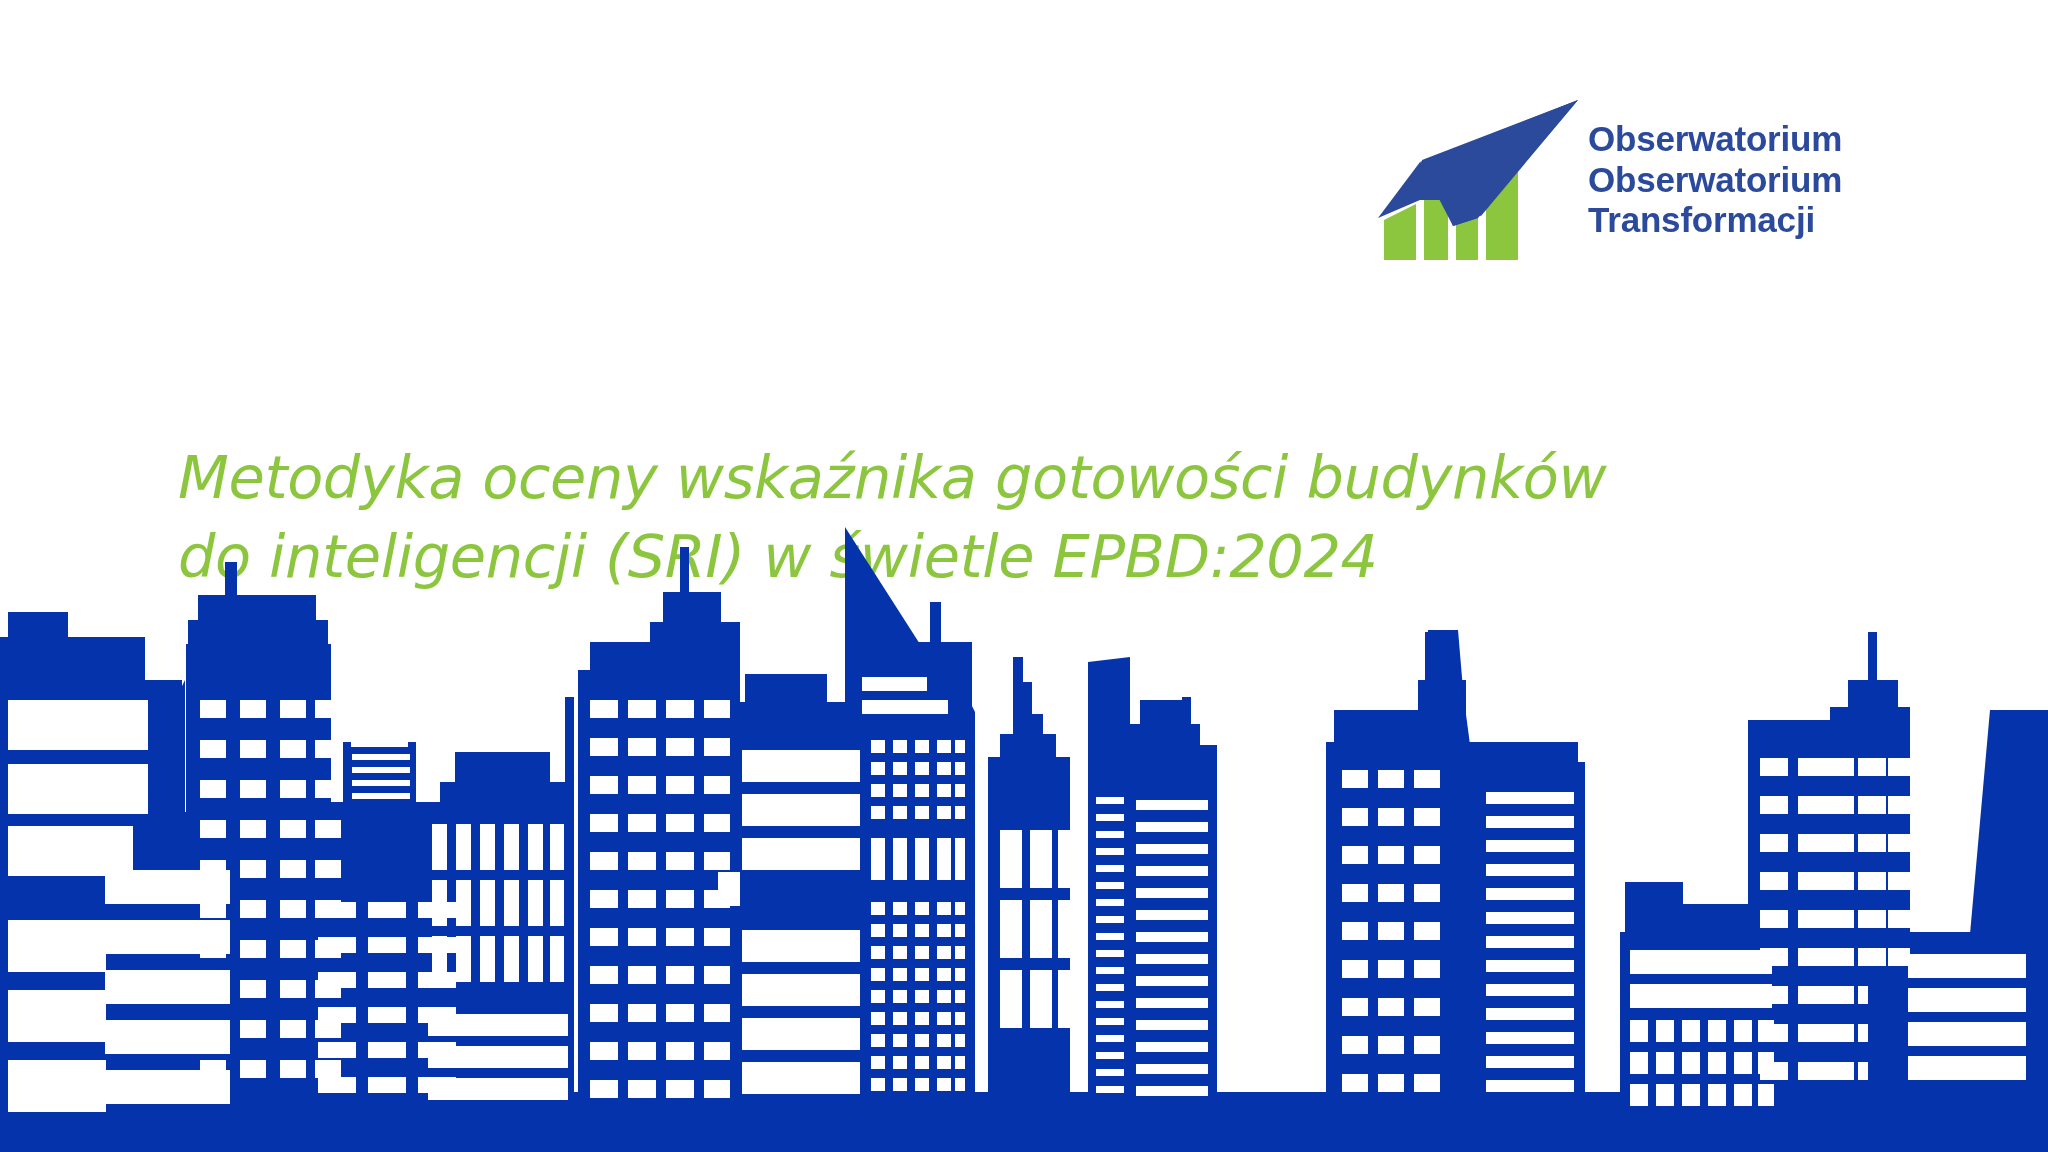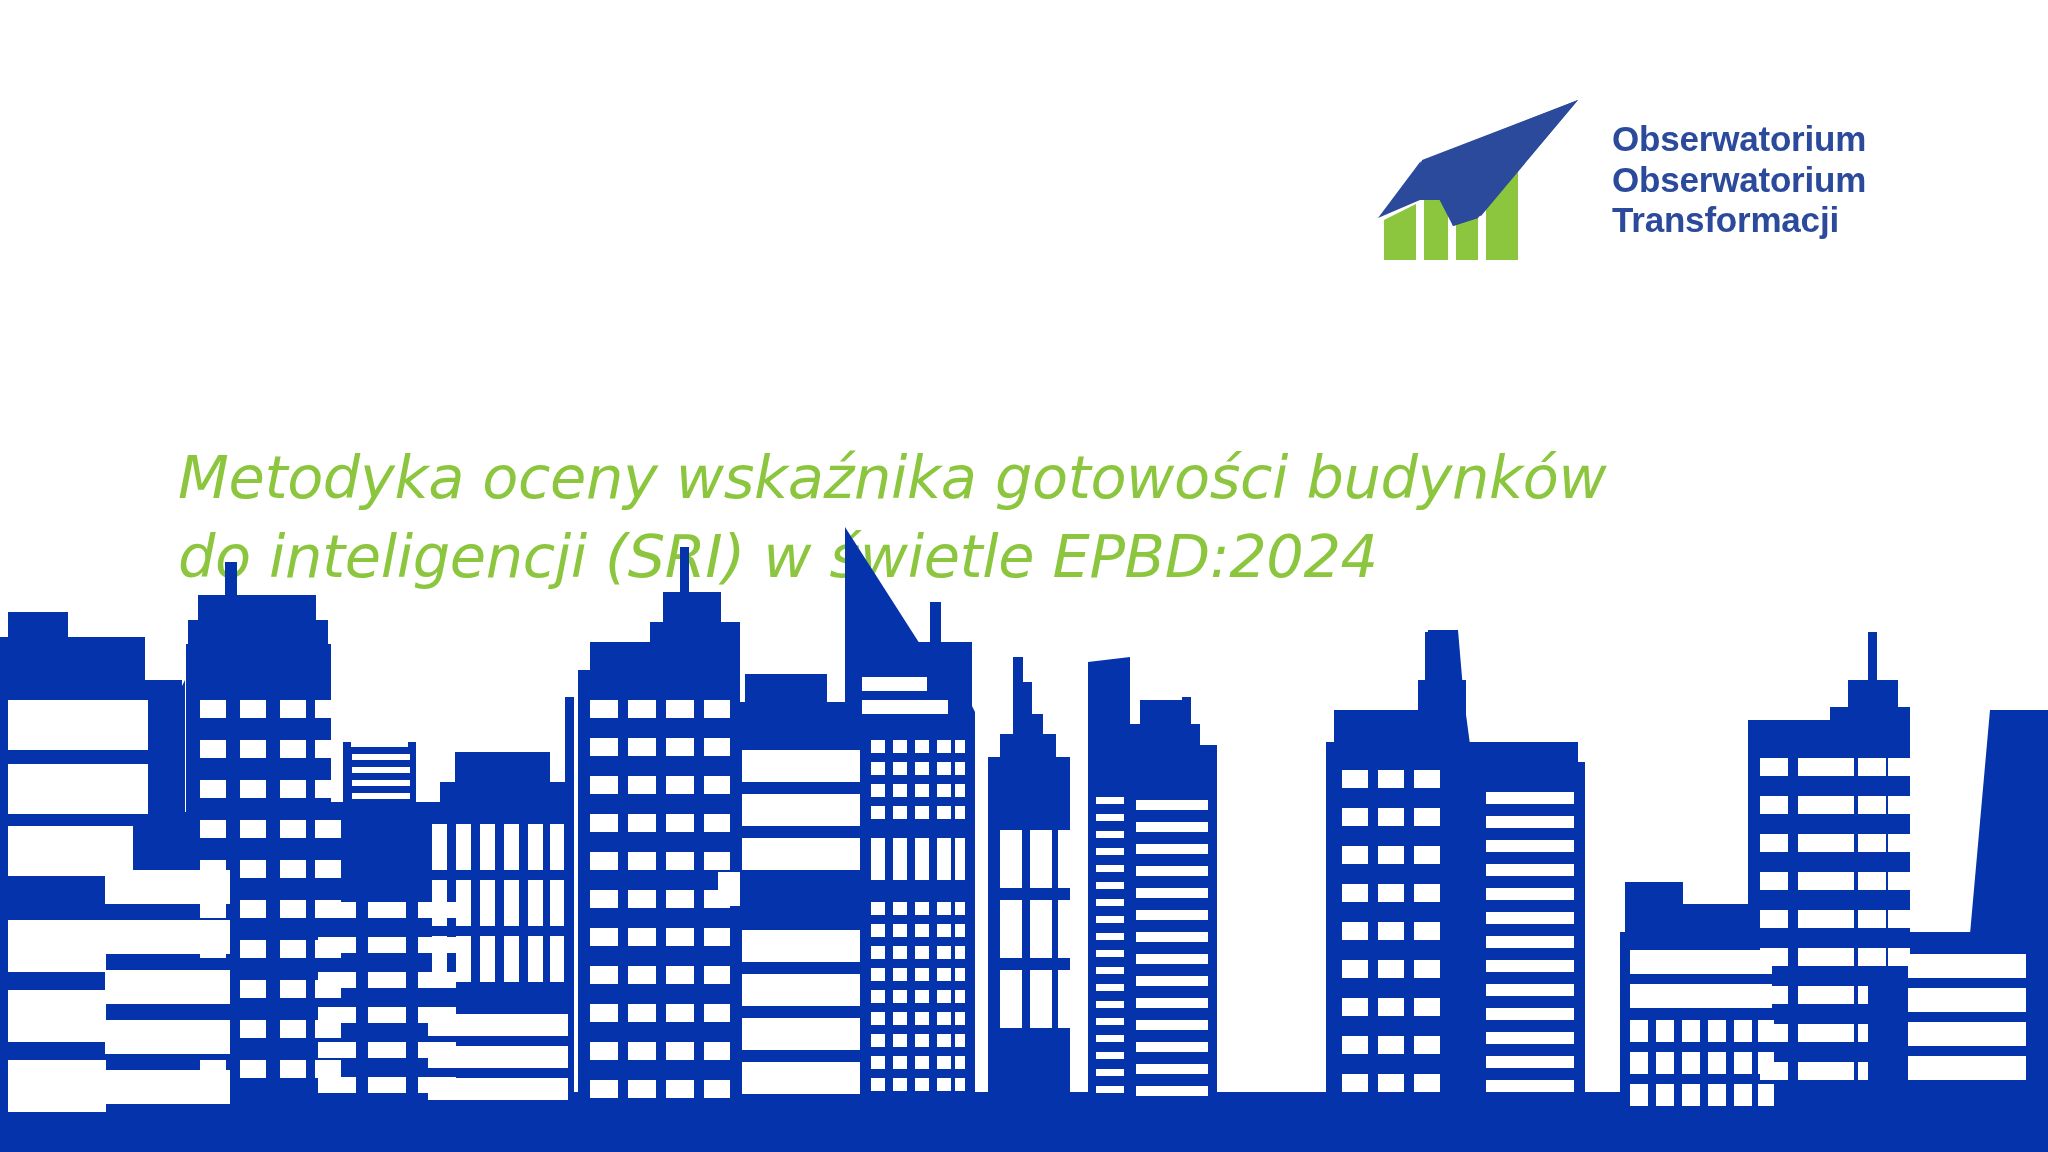--- a/index.html
+++ b/index.html
@@ -15,21 +15,21 @@
     width:2048px;height:1152px;
     background:#ffffff;
     overflow:hidden;
   }
 
   
   #logo{
     position:absolute;
     left:1378px; top:100px;
     width:590px; height:160px;
-    display:flex; align-items:center; gap:24px;
+    display:flex; align-items:center; 
   }
   #logo-mark{ width:210px; height:160px; flex:0 0 auto; }
   #logo-text{
     display:flex;flex-direction:column;
     justify-content:center;
     line-height:1.17;
   }
   #logo-text span{
     font-family:"Liberation Sans", sans-serif;
     font-weight:bold;

